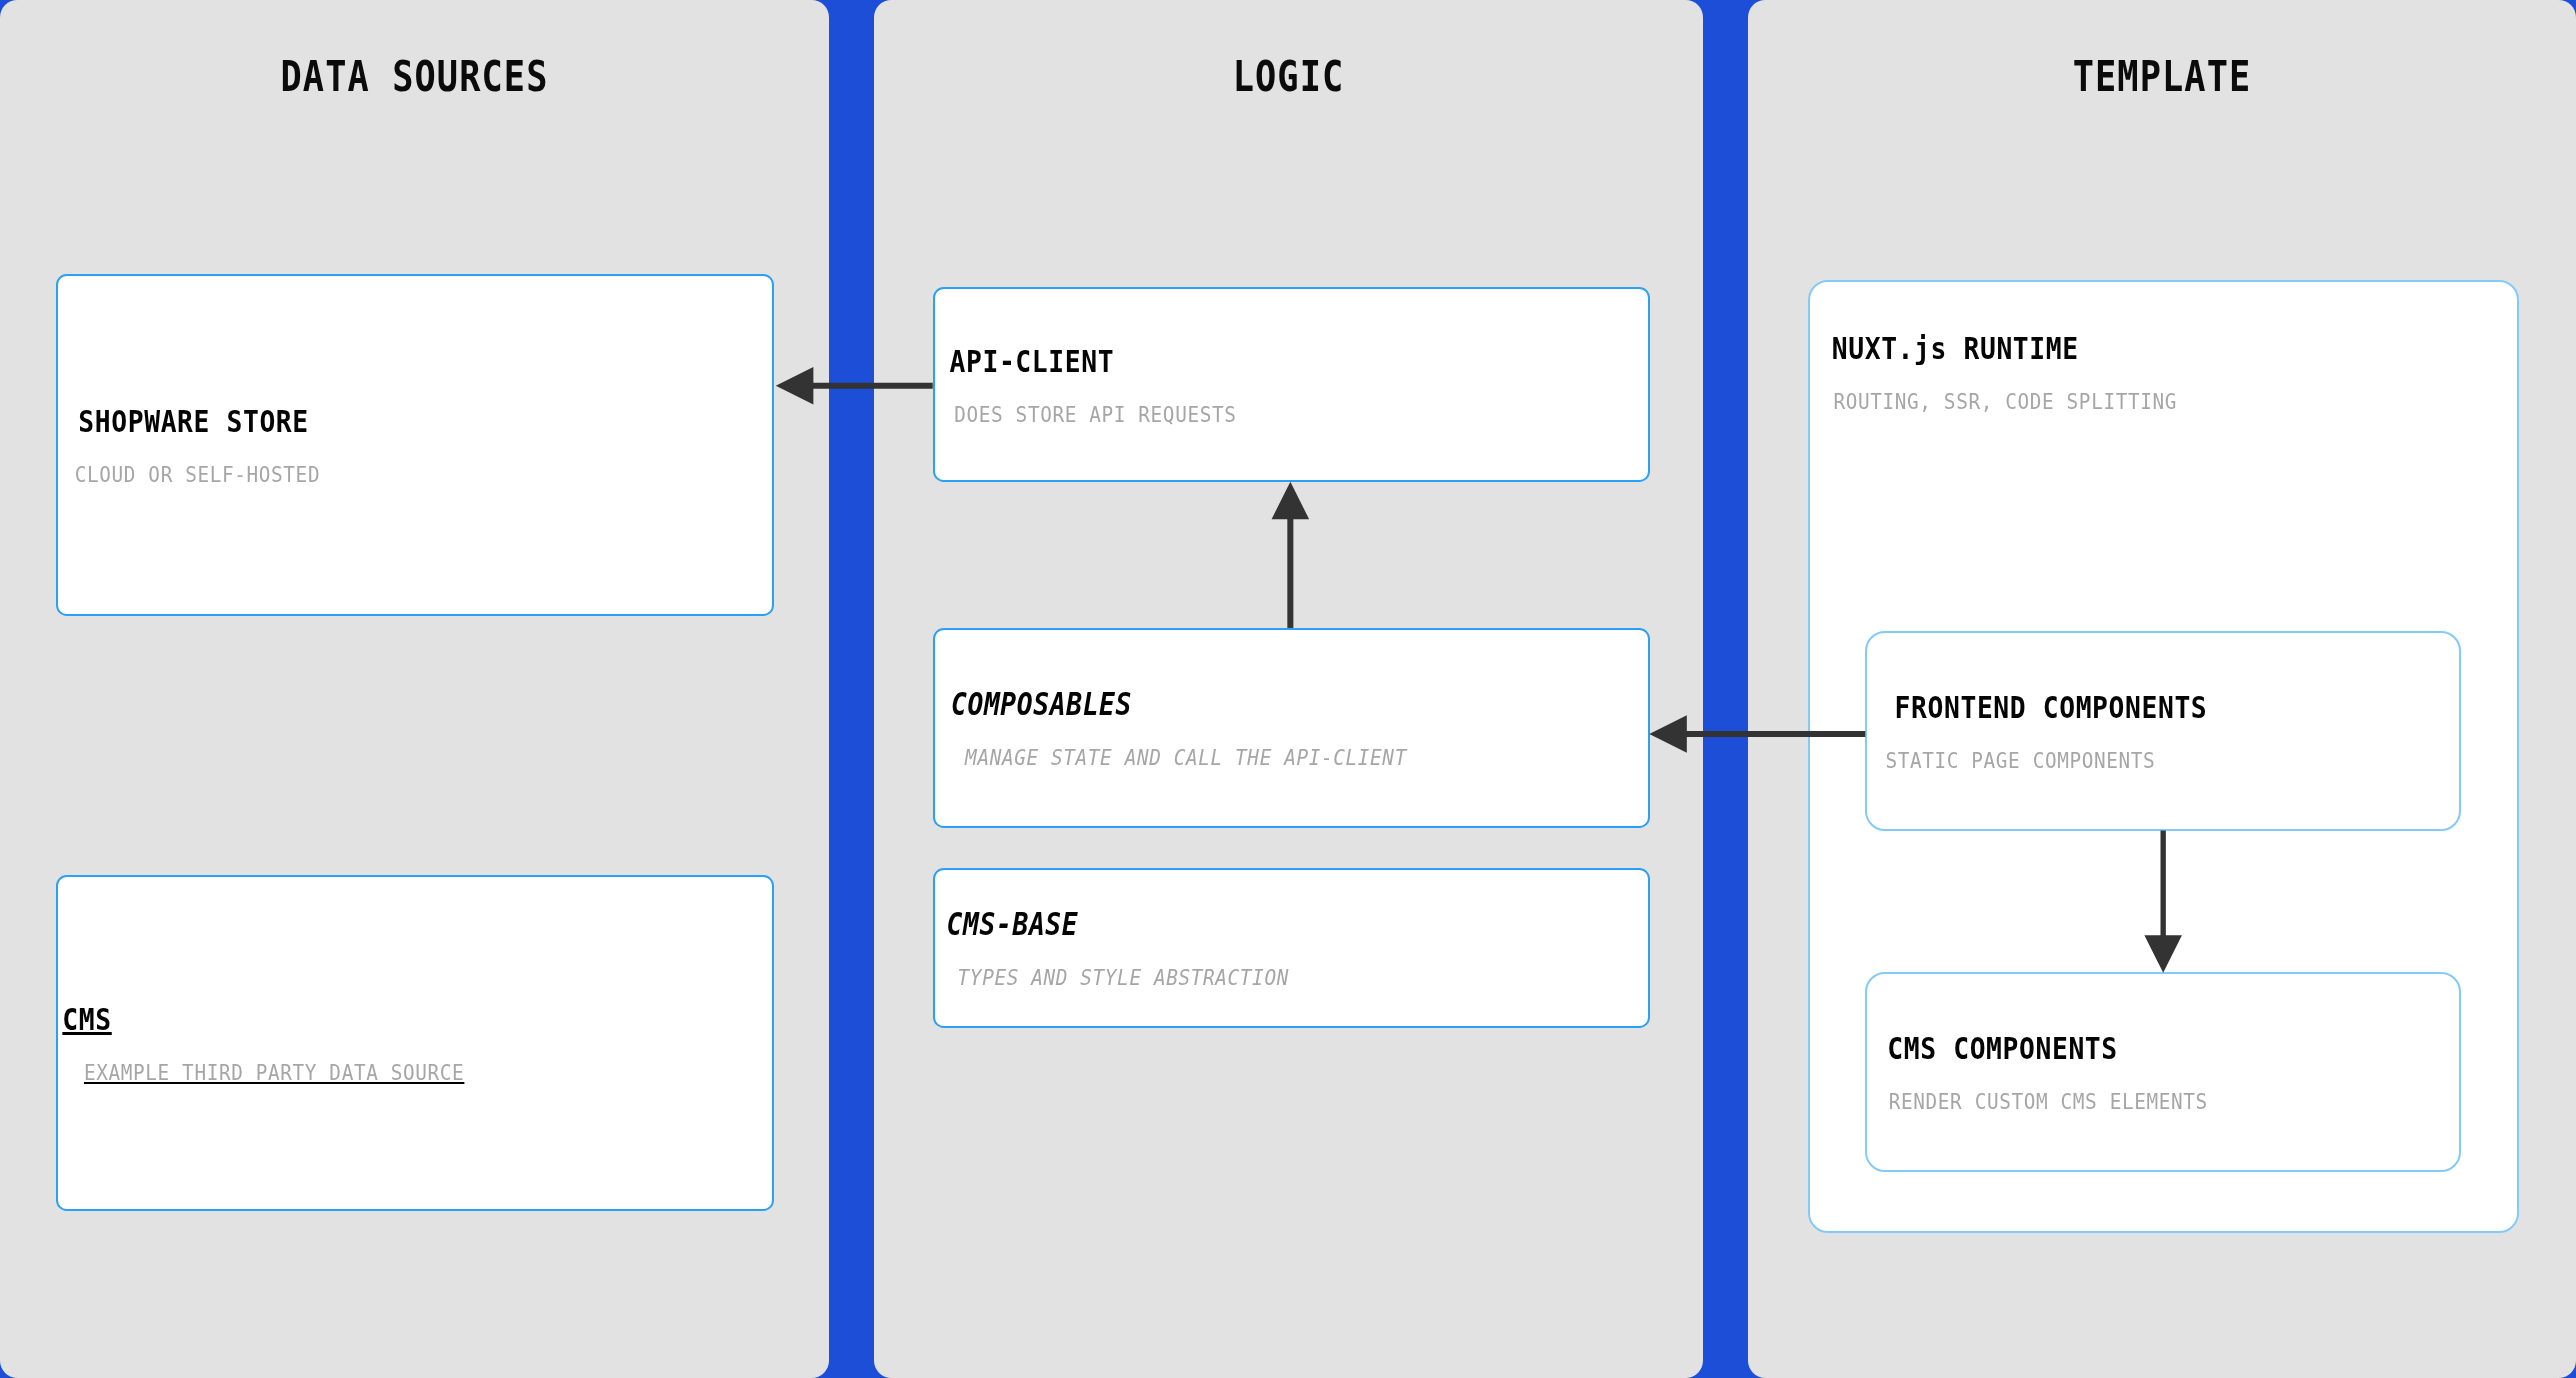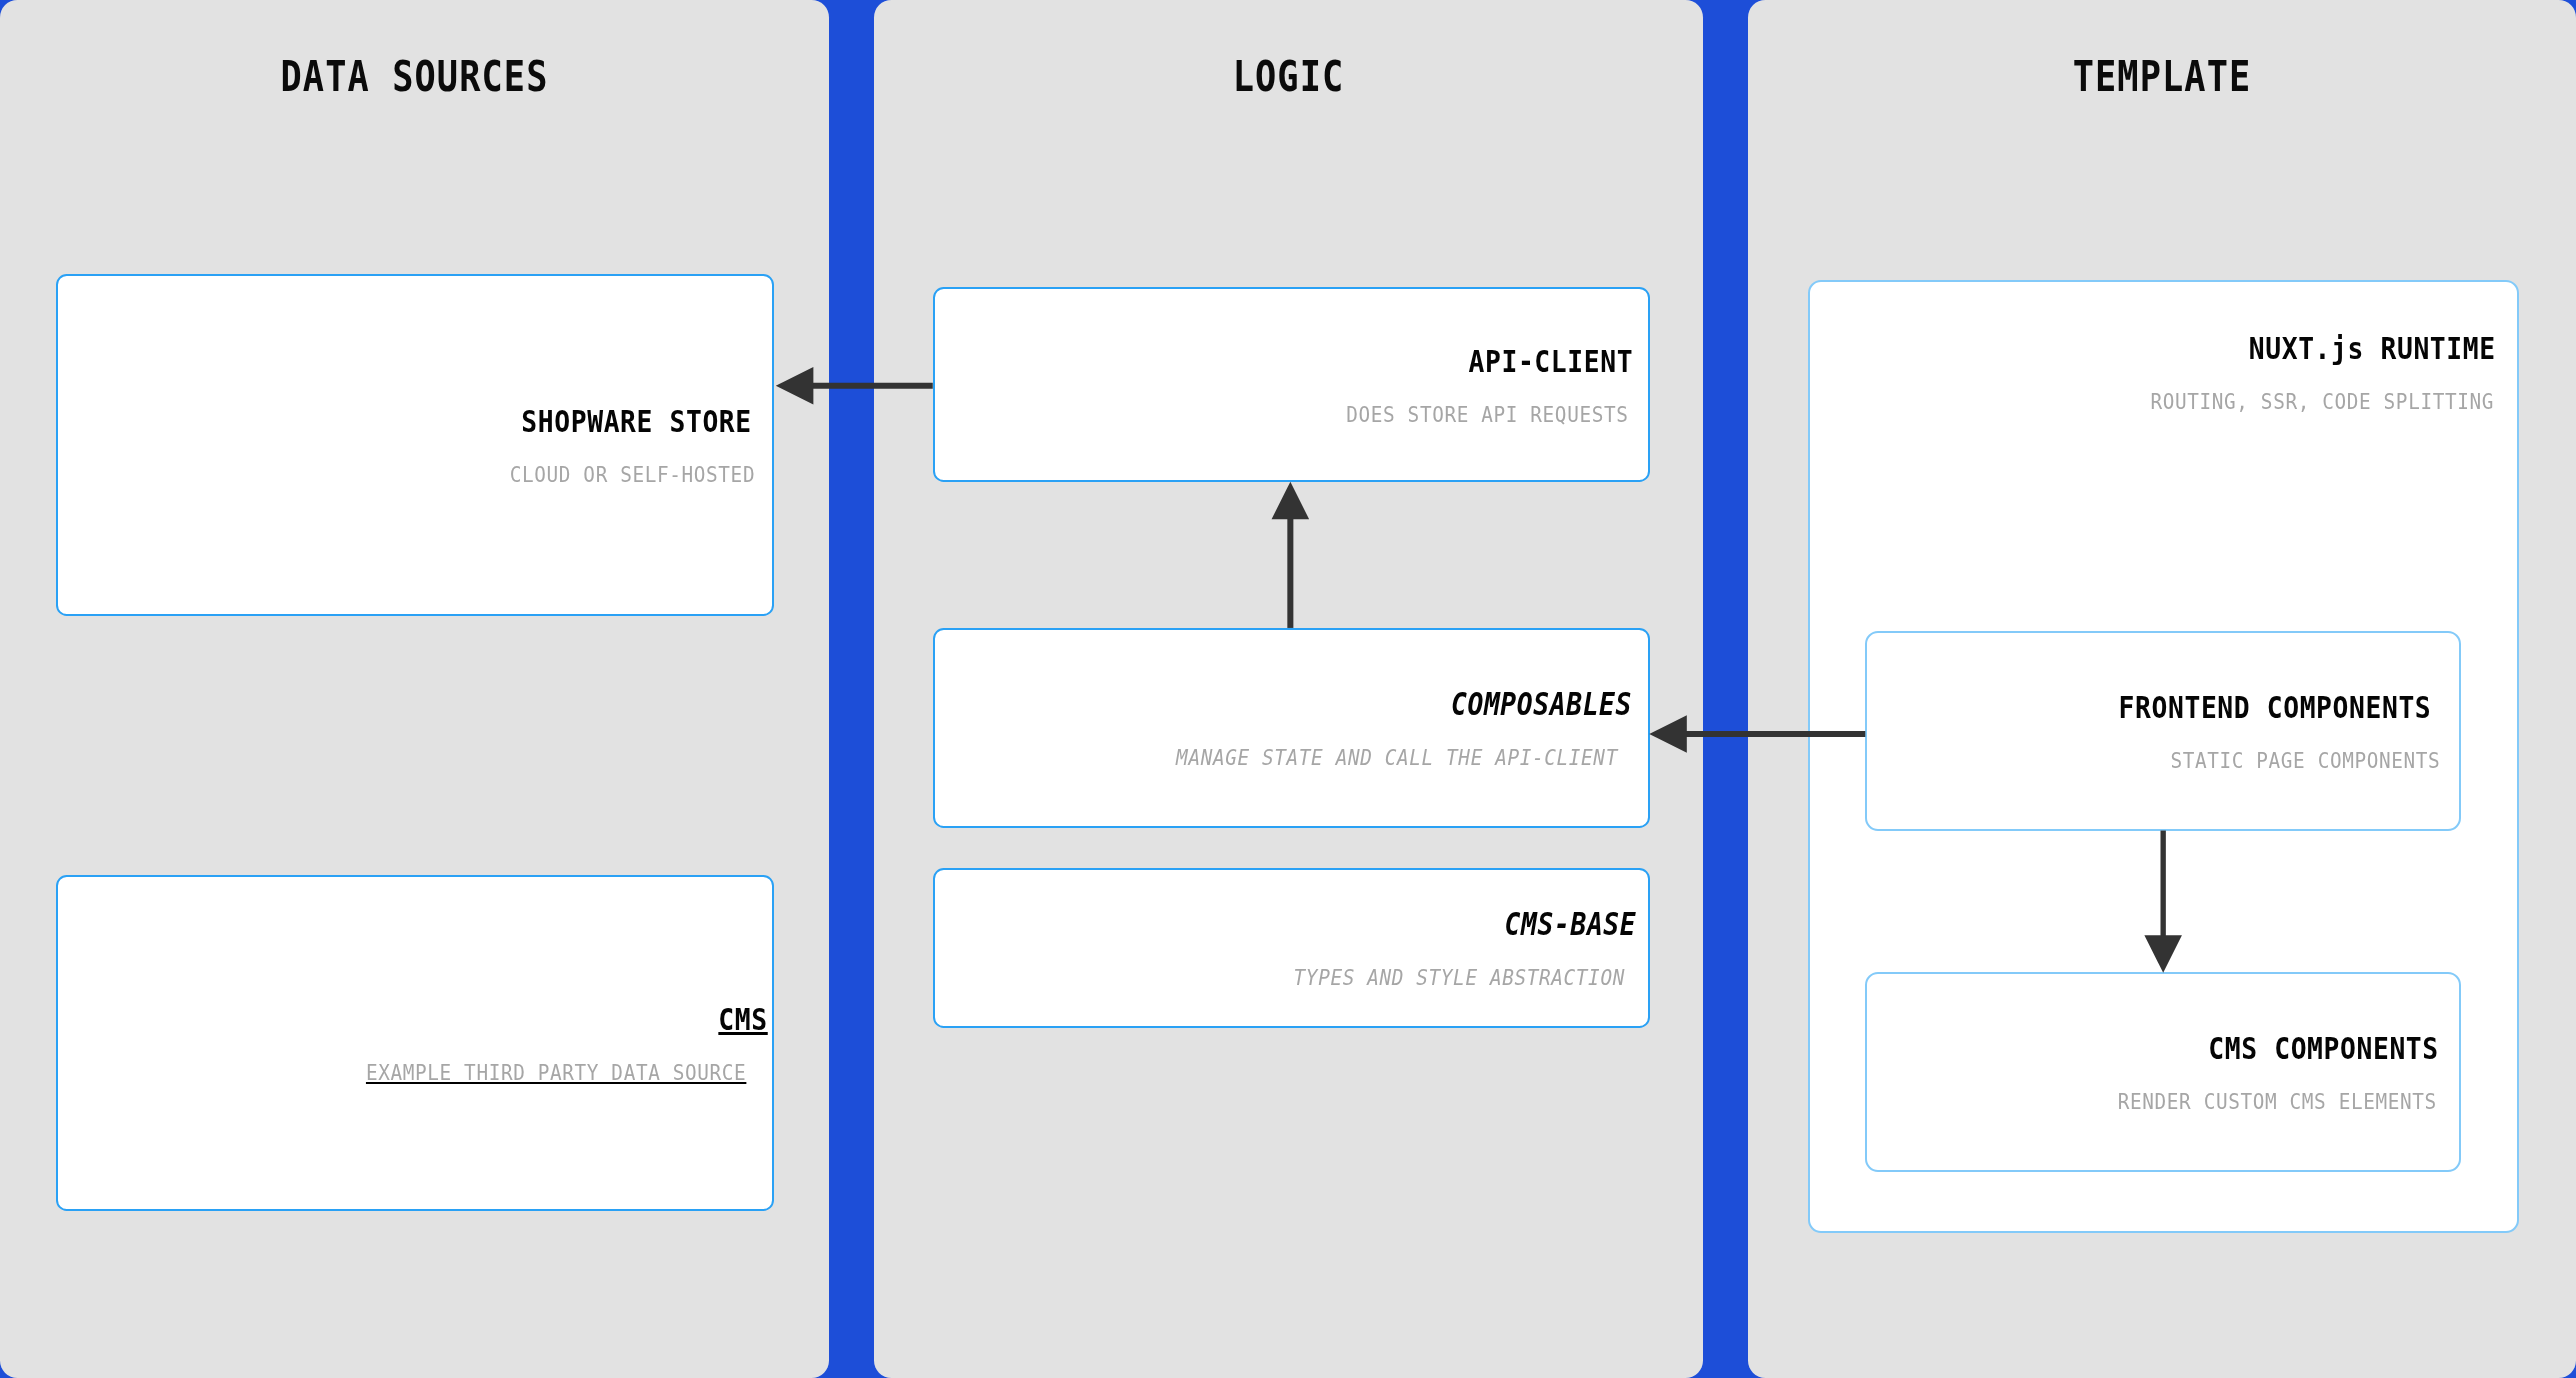--- a/index.html
+++ b/index.html
@@ -49,26 +49,26 @@
 
   
   .node {
     position: absolute;
     background: #ffffff;
     border: 2.7px solid #2aa1f5;
     border-radius: 10.7px;
     box-sizing: border-box;
     display: flex;
     flex-direction: column;
-    align-items: flex-end;
+    align-items: flex-start;
     justify-content: center;
   }
   .node.light {
     border: 2px solid #83caf9;
-    border-radius: 13px;
+    border-radius: 20px;
   }
   .node-title {
     font-family: "DejaVu Sans Mono", "Liberation Mono", monospace;
     font-size: 31px;
     font-weight: 700;
     letter-spacing: 0.7px;
     color: #050505;
     text-align: center;
     transform: scaleX(0.85);
     white-space: nowrap;

